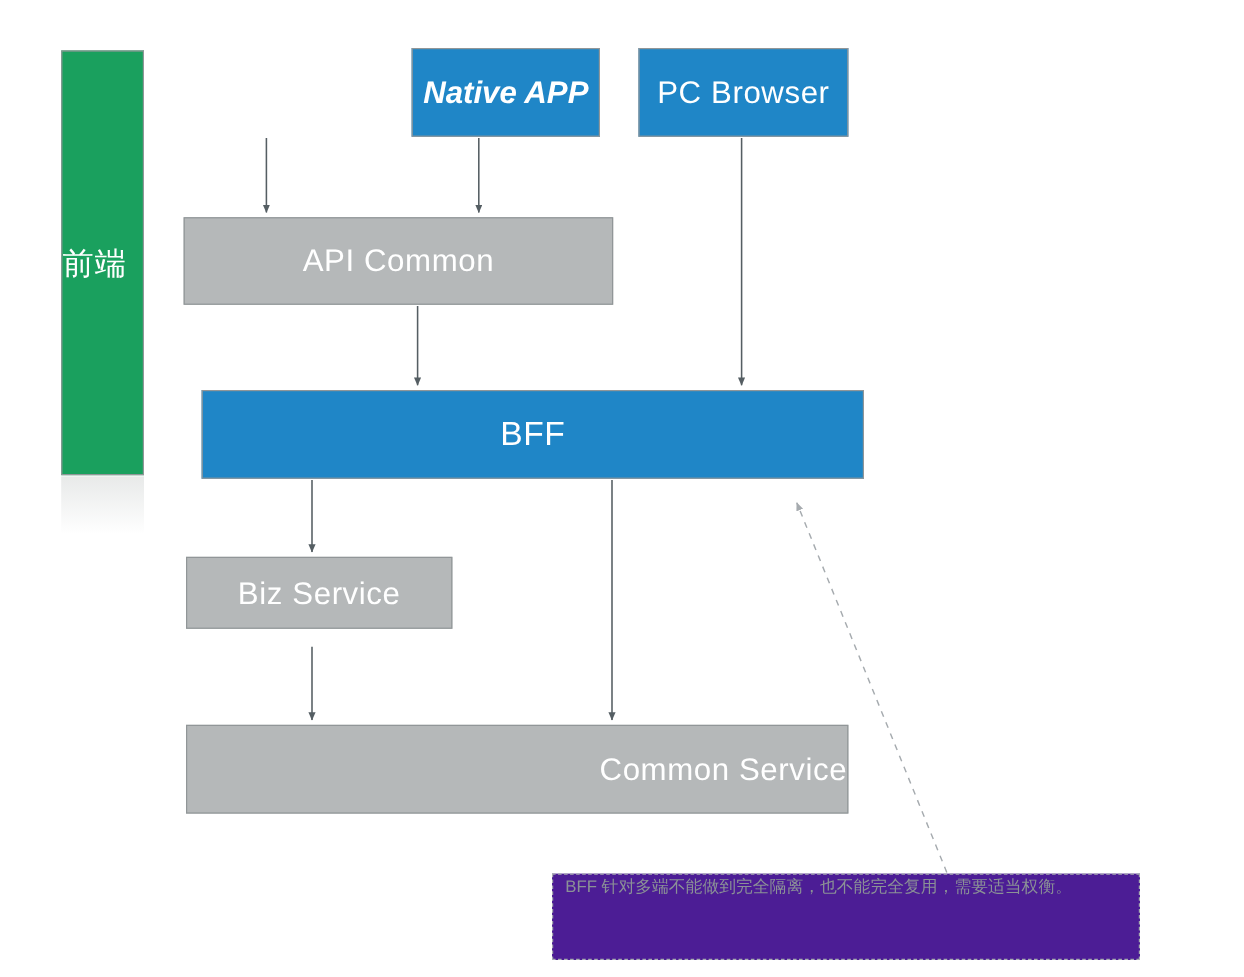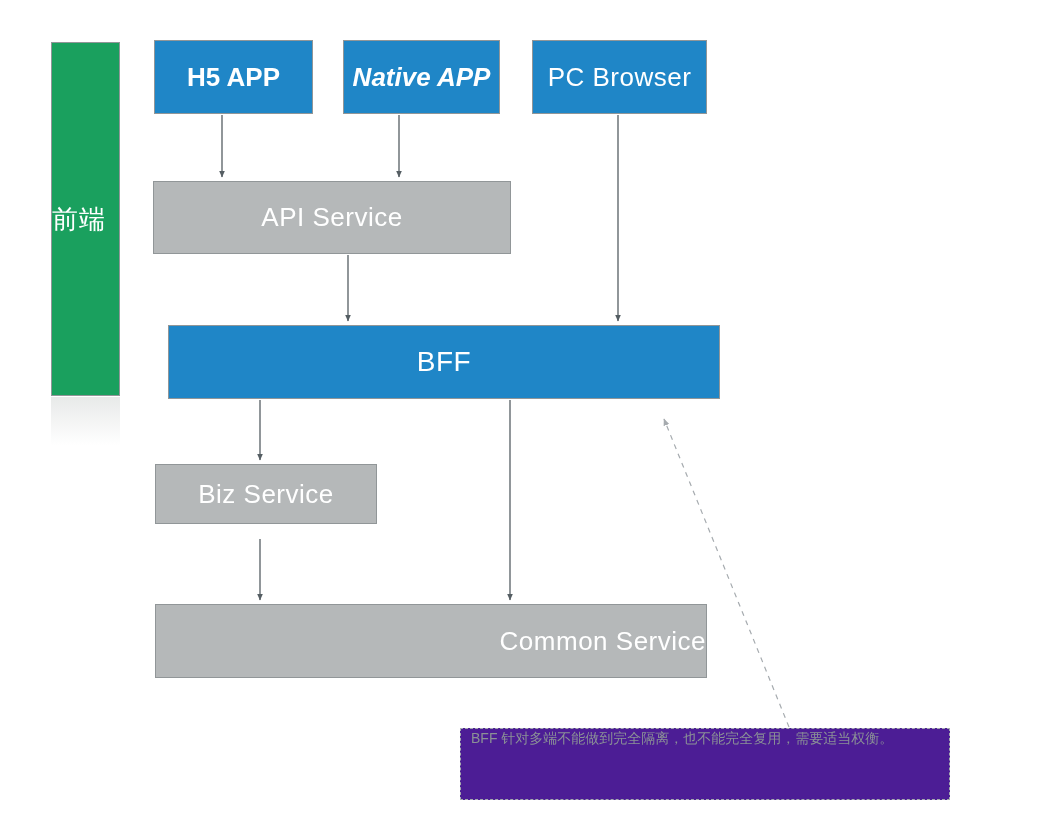--- a/index.html
+++ b/index.html
@@ -51,31 +51,28 @@
 </head>
 <body>
 
 <div class="canvas">
 
   <div class="band">
     <span>前端</span>
   </div>
   <div class="band-reflection"></div>
 
-  <div class="node blue bold n-h5">
-    <span>H5 APP</span>
-  </div>
   <div class="node blue bold n-native">
     <span>Native APP</span>
   </div>
   <div class="node blue n-pc">
     <span>PC Browser</span>
   </div>
   <div class="node gray n-gw">
-    <span>API Service</span>
+    <span>API Common</span>
   </div>
   <div class="node blue n-bff">
     <span>BFF</span>
   </div>
   <div class="node gray n-biz">
     <span>Biz Service</span>
   </div>
   <div class="node gray n-common">
     <span>Common Service</span>
   </div>

